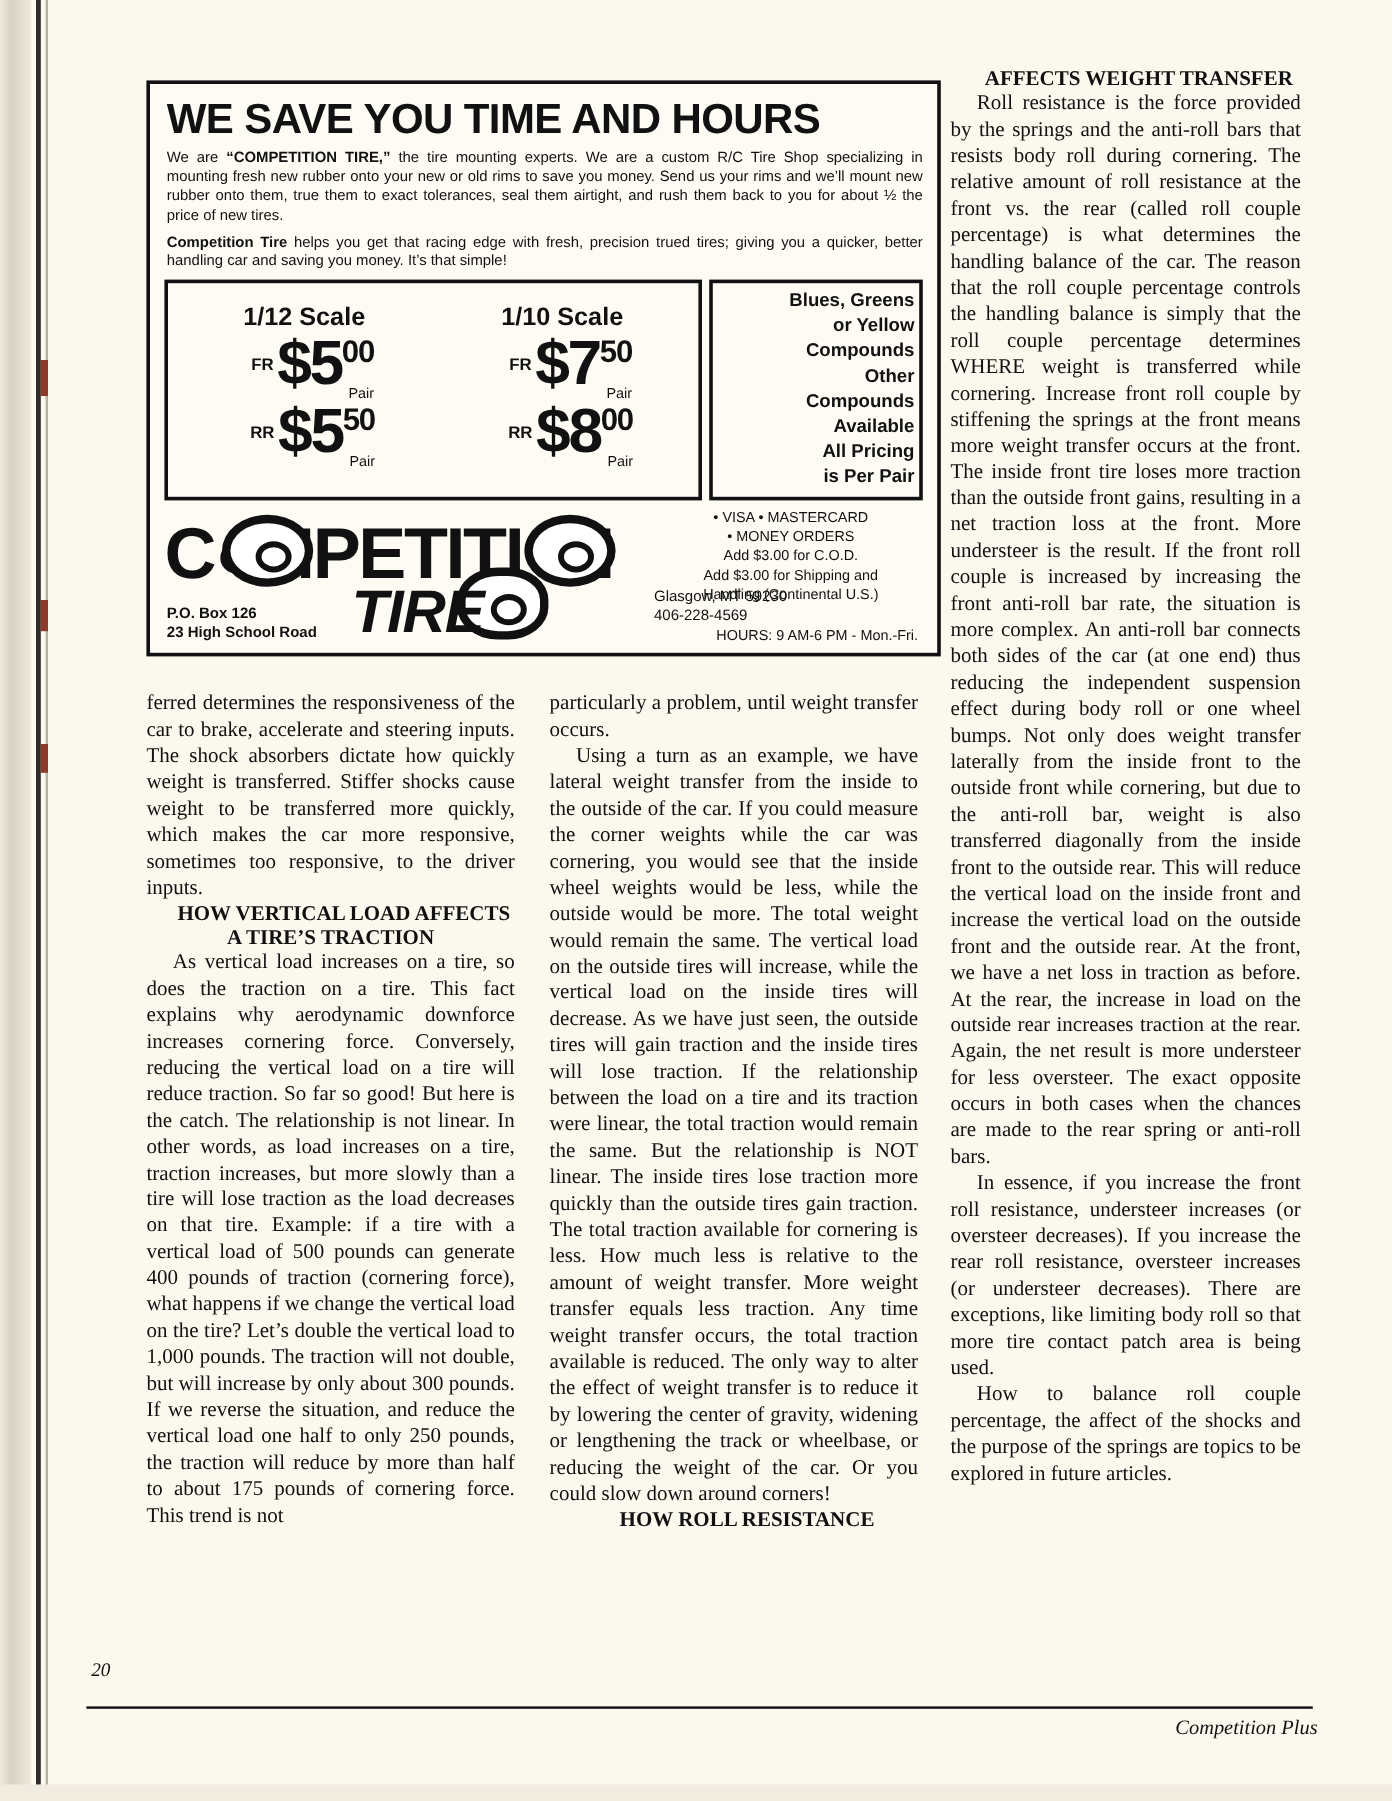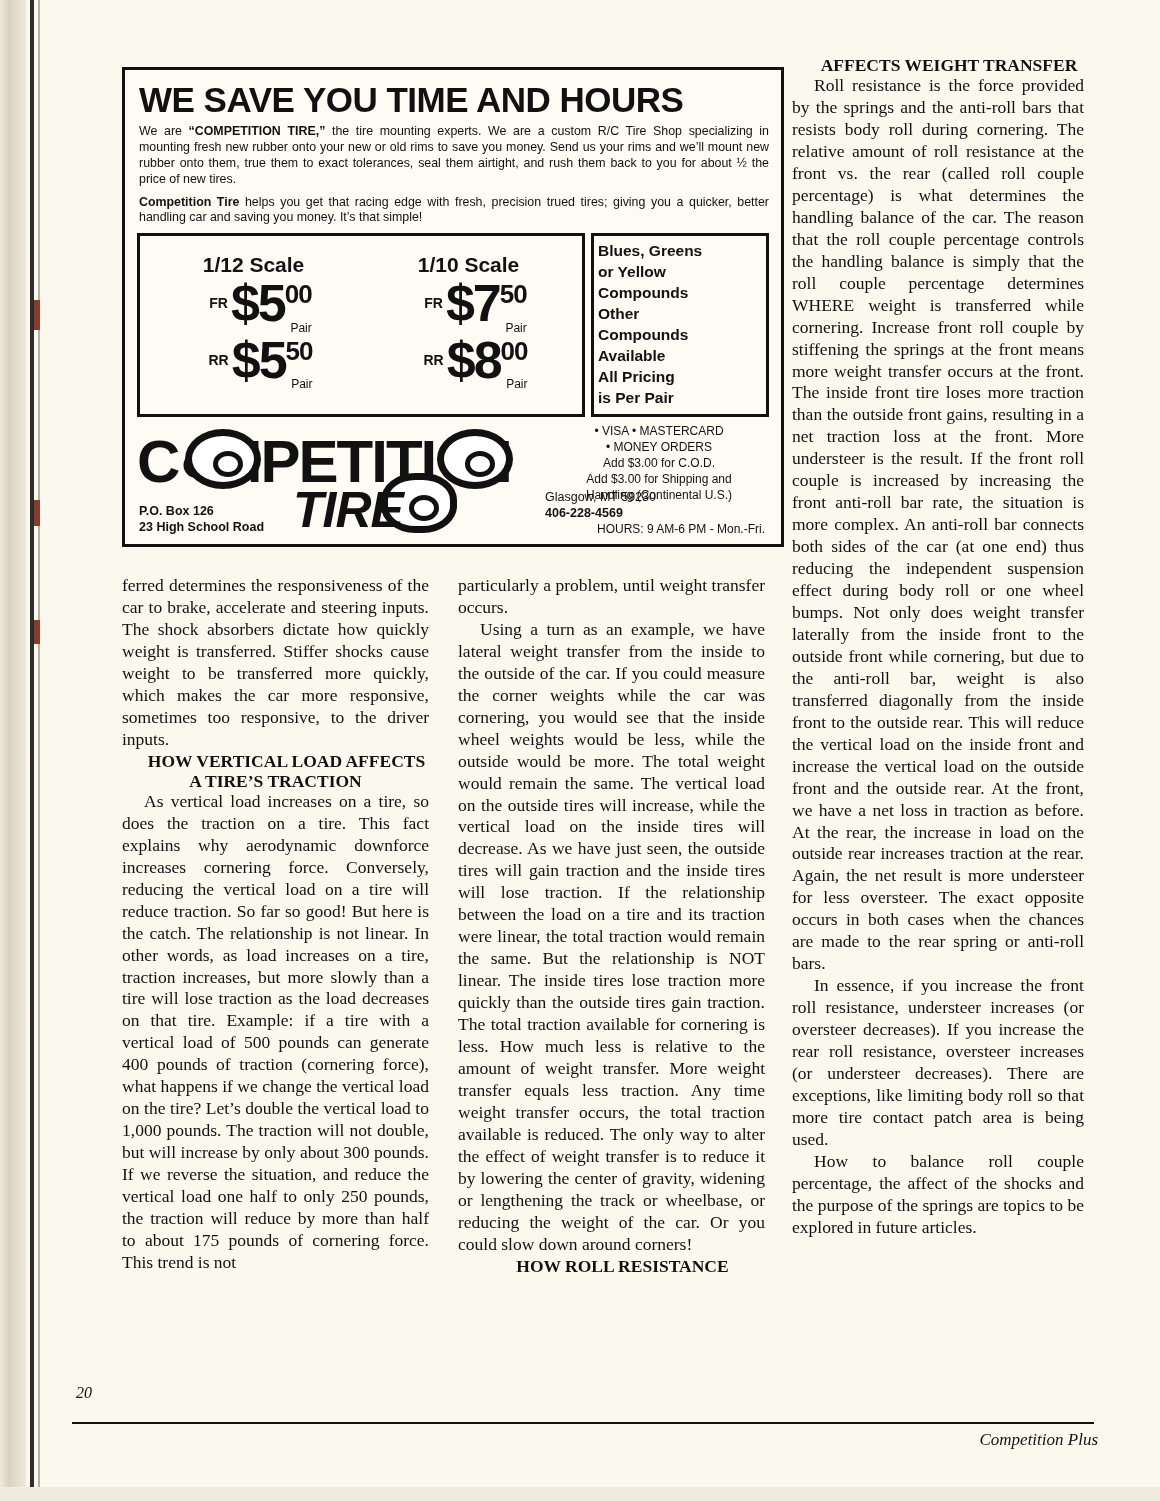--- a/index.html
+++ b/index.html
@@ -133,21 +133,21 @@
     font-size: 12px;
     font-weight: normal;
     letter-spacing: 0;
     text-align: right;
     margin-top: -6px;
   }
   .compound-box {
     border: 3px solid #111;
     box-sizing: border-box;
     flex: 1;
-    text-align: left;
+    text-align: right;
     font-size: 15.5px;
     font-weight: bold;
     line-height: 1.35;
     padding: 5px 4px;
   }
 
   
   .logo-area {
     position: relative;
     height: 115px;
@@ -204,21 +204,21 @@
     text-align: center;
     line-height: 1.35;
   }
   .cityline {
     position: absolute;
     left: 408px; bottom: 14px;
     font-size: 12.5px;
     text-align: left;
     line-height: 1.3;
   }
-  .cityline .phone { font-weight: bold; }
+  .cityline .phone { font-weight: normal; }
   .hours {
     position: absolute;
     right: 4px; bottom: 0;
     font-size: 12px;
   }
 
   
   .cols {
     position: absolute;
     left: 0;

